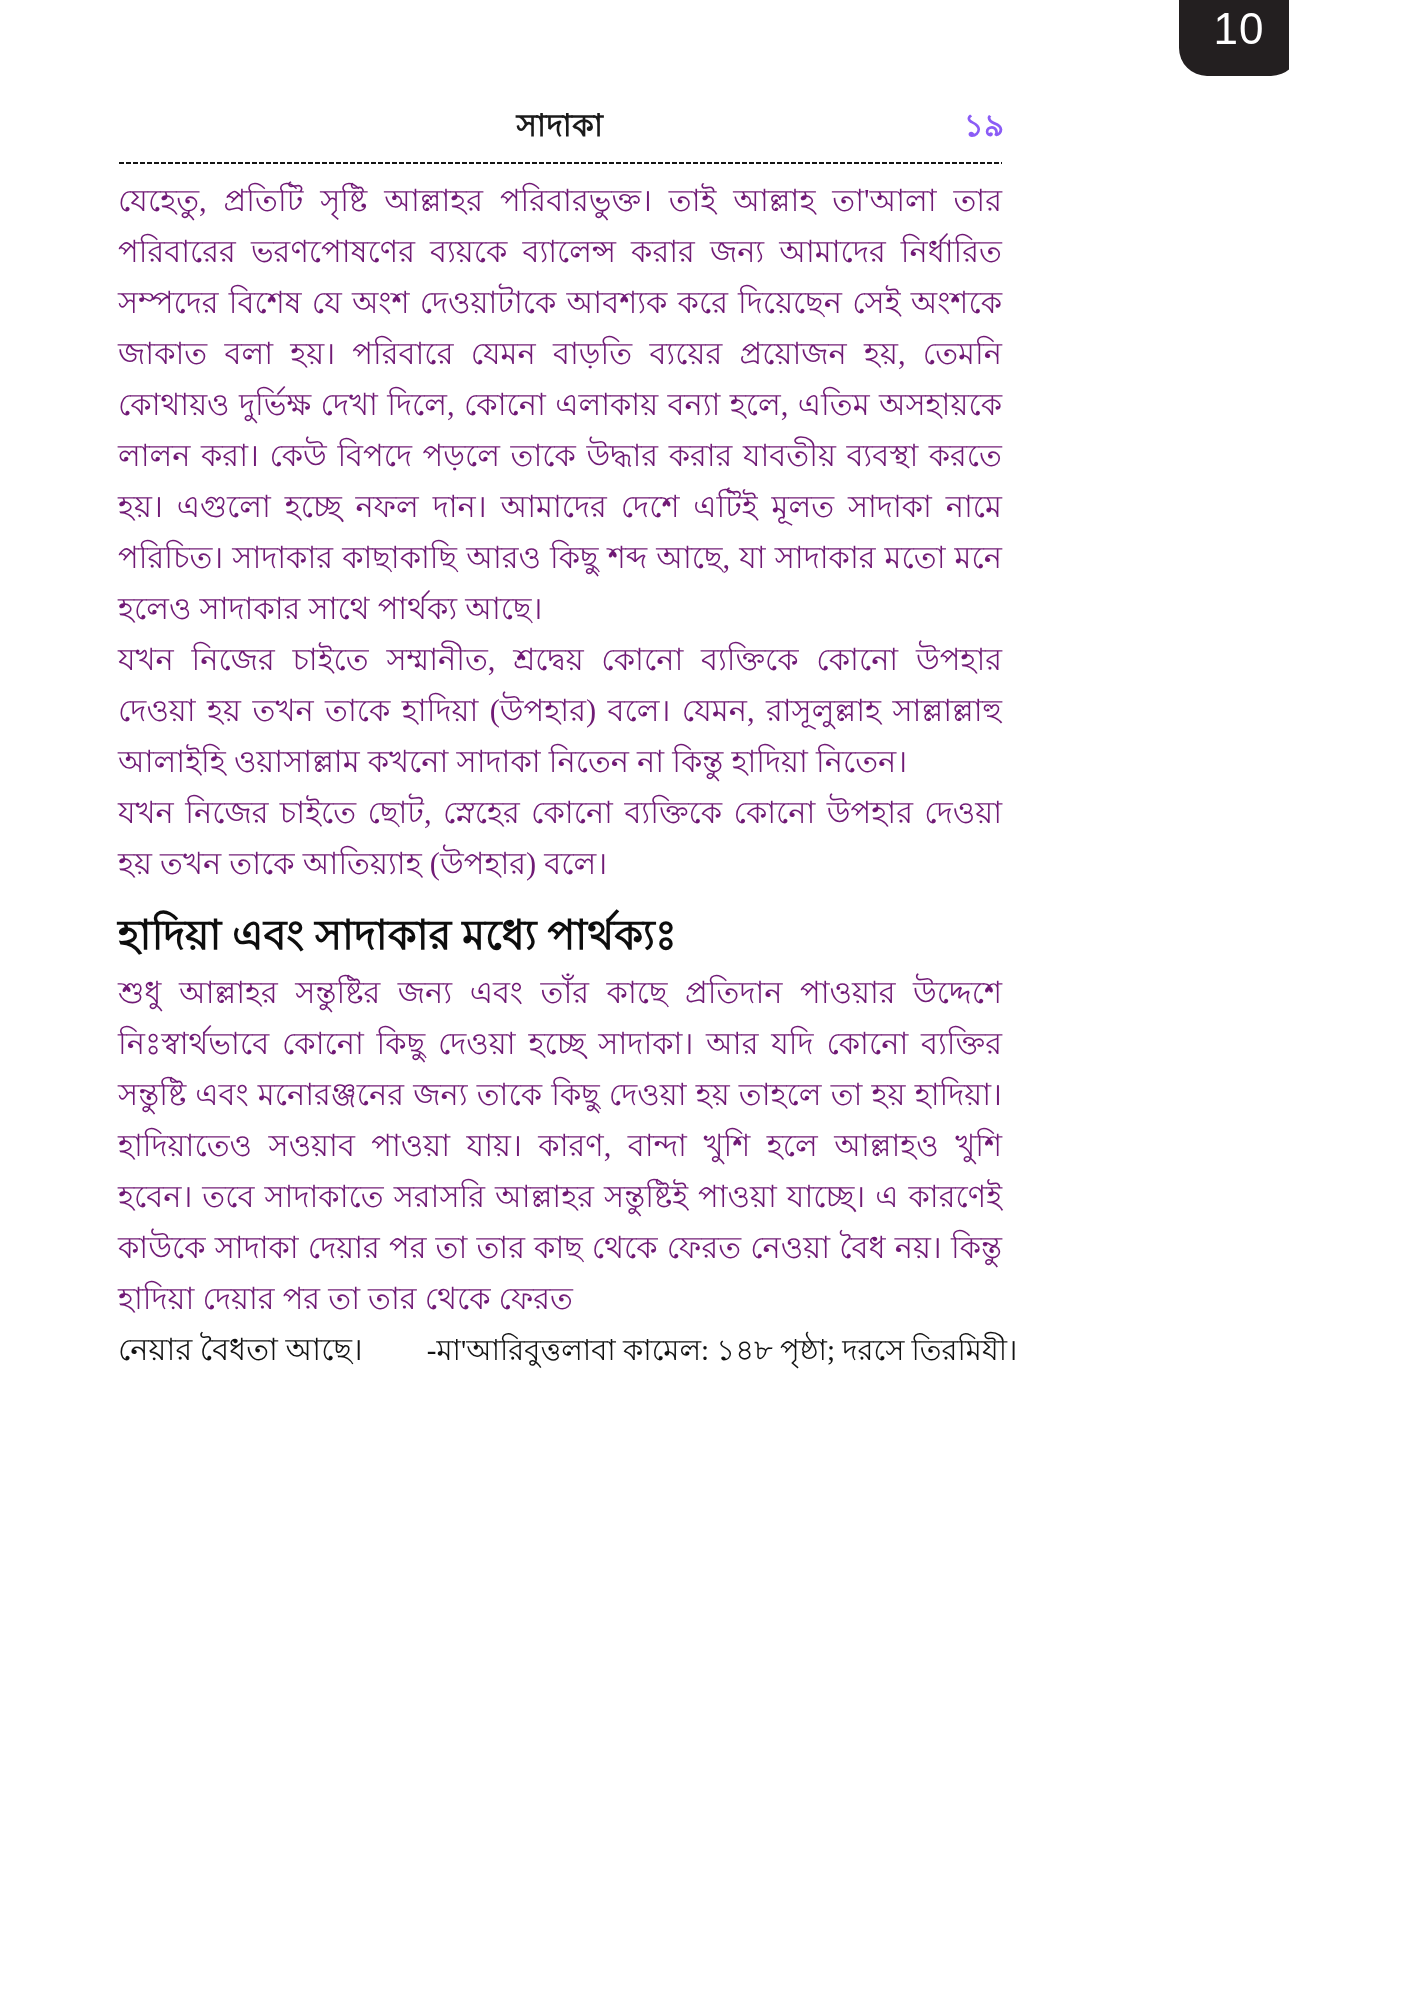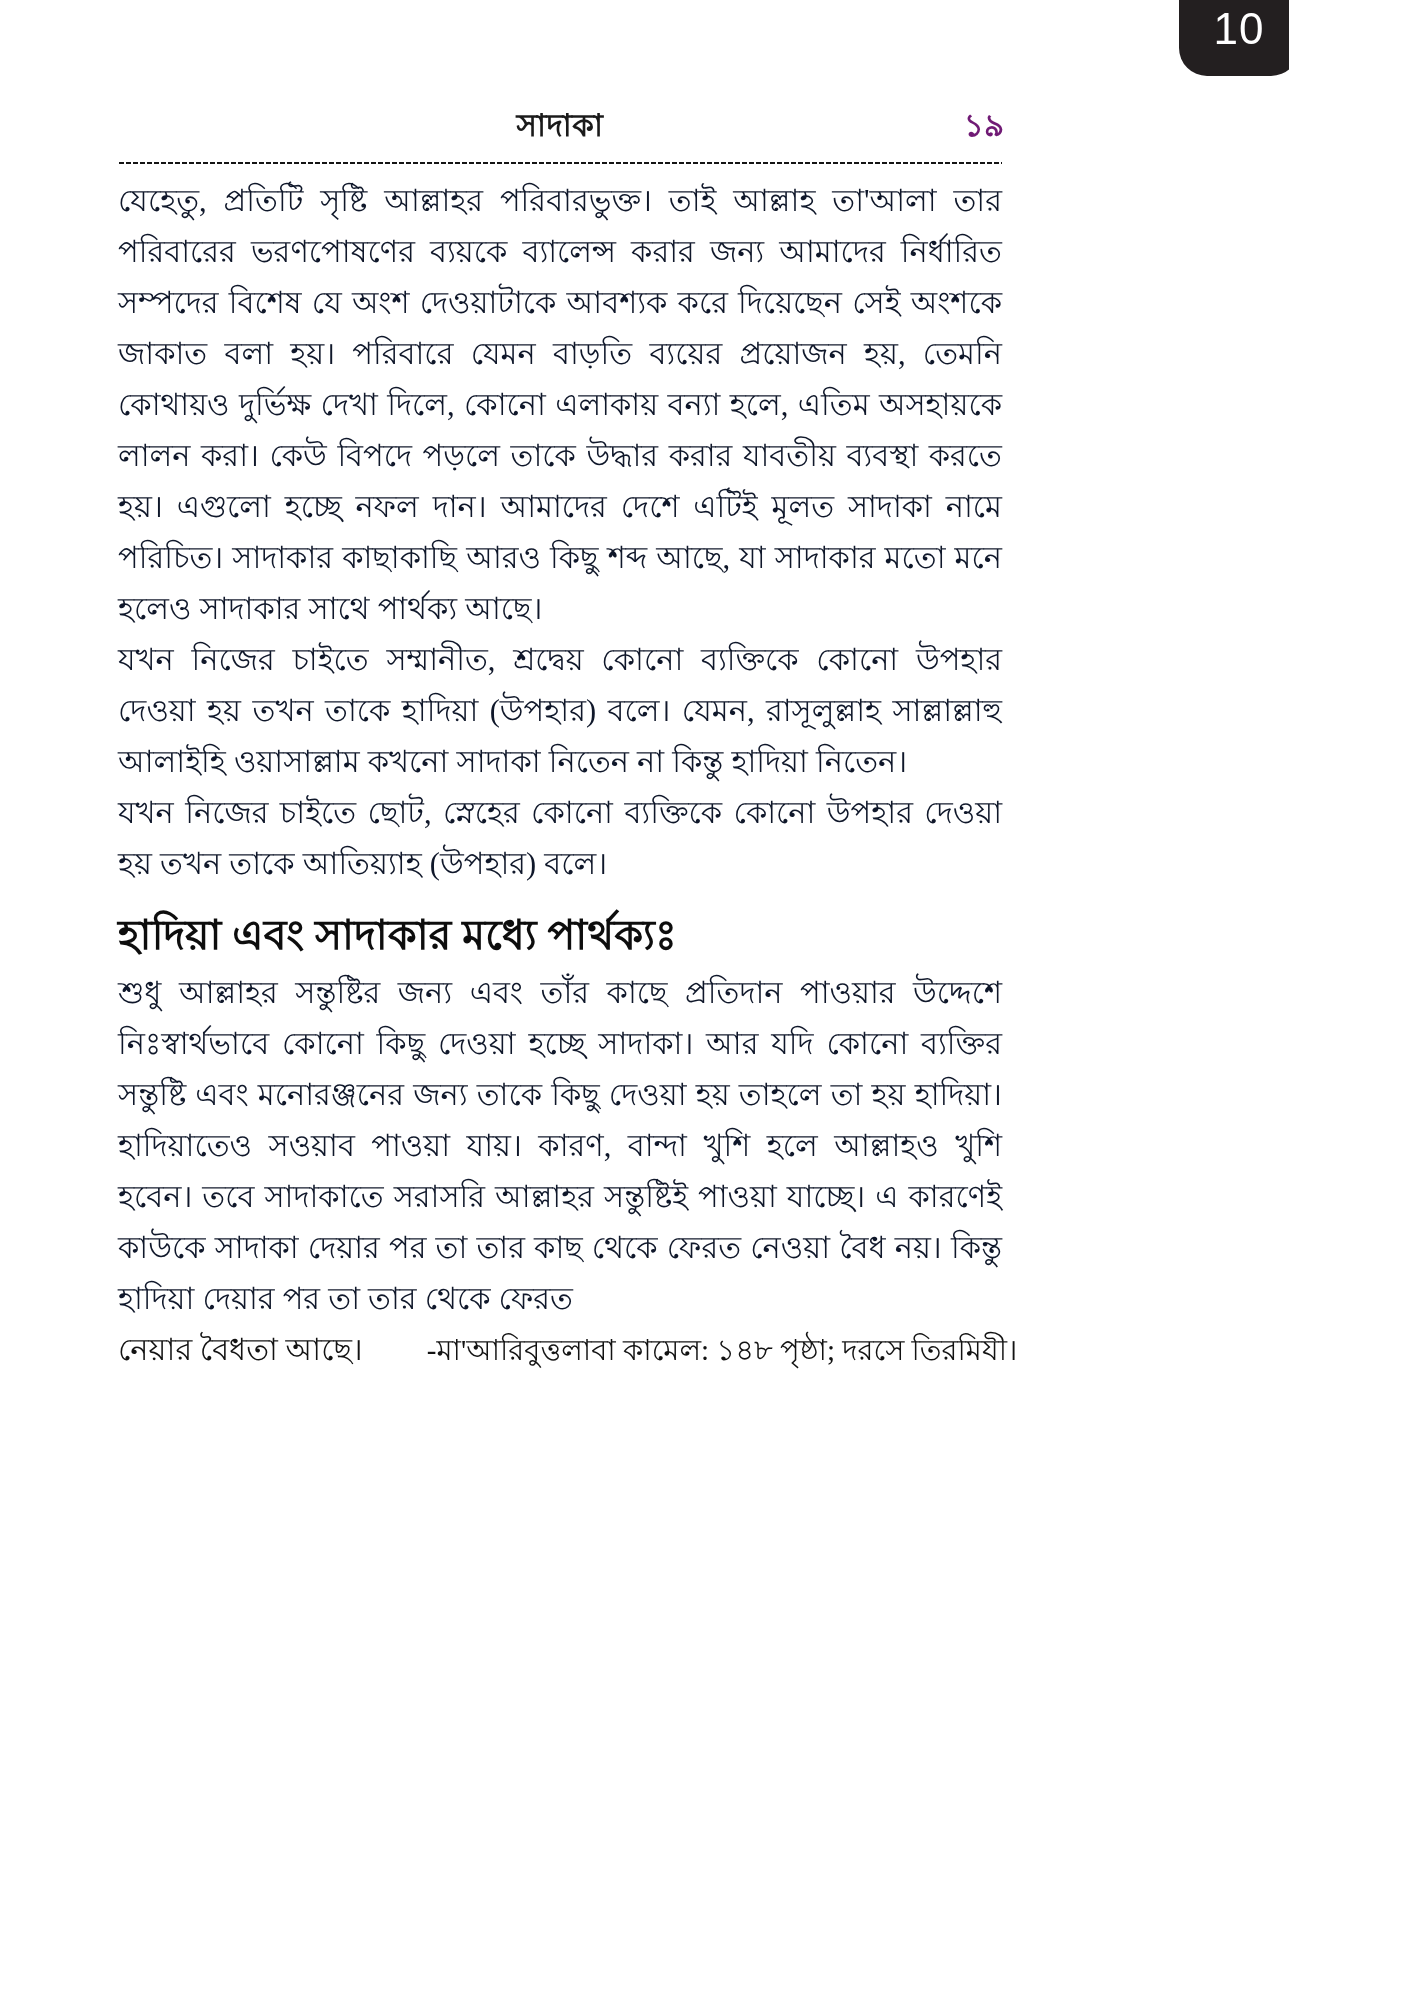--- a/index.html
+++ b/index.html
@@ -68,40 +68,40 @@
     color: #1a1a1a;
     line-height: 1;
     letter-spacing: 0.5px;
   }
   .head-folio {
     position: absolute;
     right: -2px;
     top: 0;
     font-size: 31px;
     font-weight: bold;
-    color: #701a75;
+    color: #8b5cf6;
     line-height: 1;
   }
 
   .rule-dotted {
     width: 884px;
     height: 4px;
     margin-top: 4px;
     margin-bottom: 12px;
     background-image: radial-gradient(#141414 46%, rgba(0,0,0,0) 52%);
     background-size: 7px 4px;
     background-repeat: repeat-x;
     background-position: 0 1px;
   }
 
   p.body {
     margin: 0;
     font-size: 30.5px;
     line-height: 51px;
-    color: #0f172a;
+    color: #701a75;
     text-align: justify;
     text-justify: inter-word;
     word-spacing: 0.5px;
     -webkit-hyphens: none;
     hyphens: none;
   }
 
   h2.section {
     margin: 14px 0 4px 0;
     font-size: 38px;

